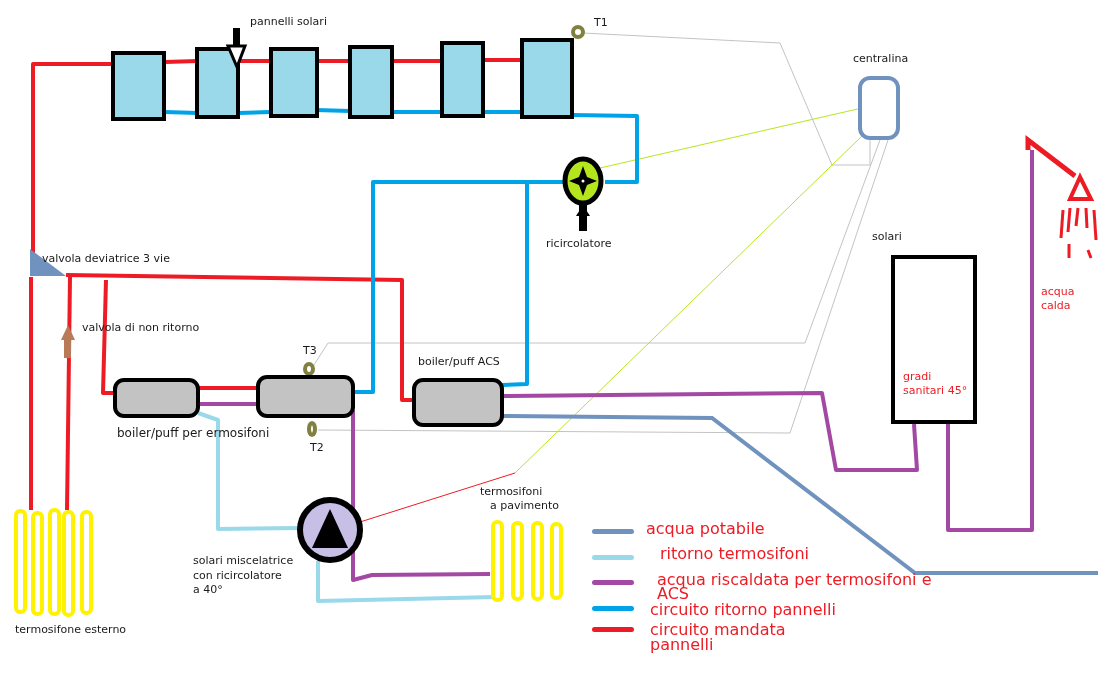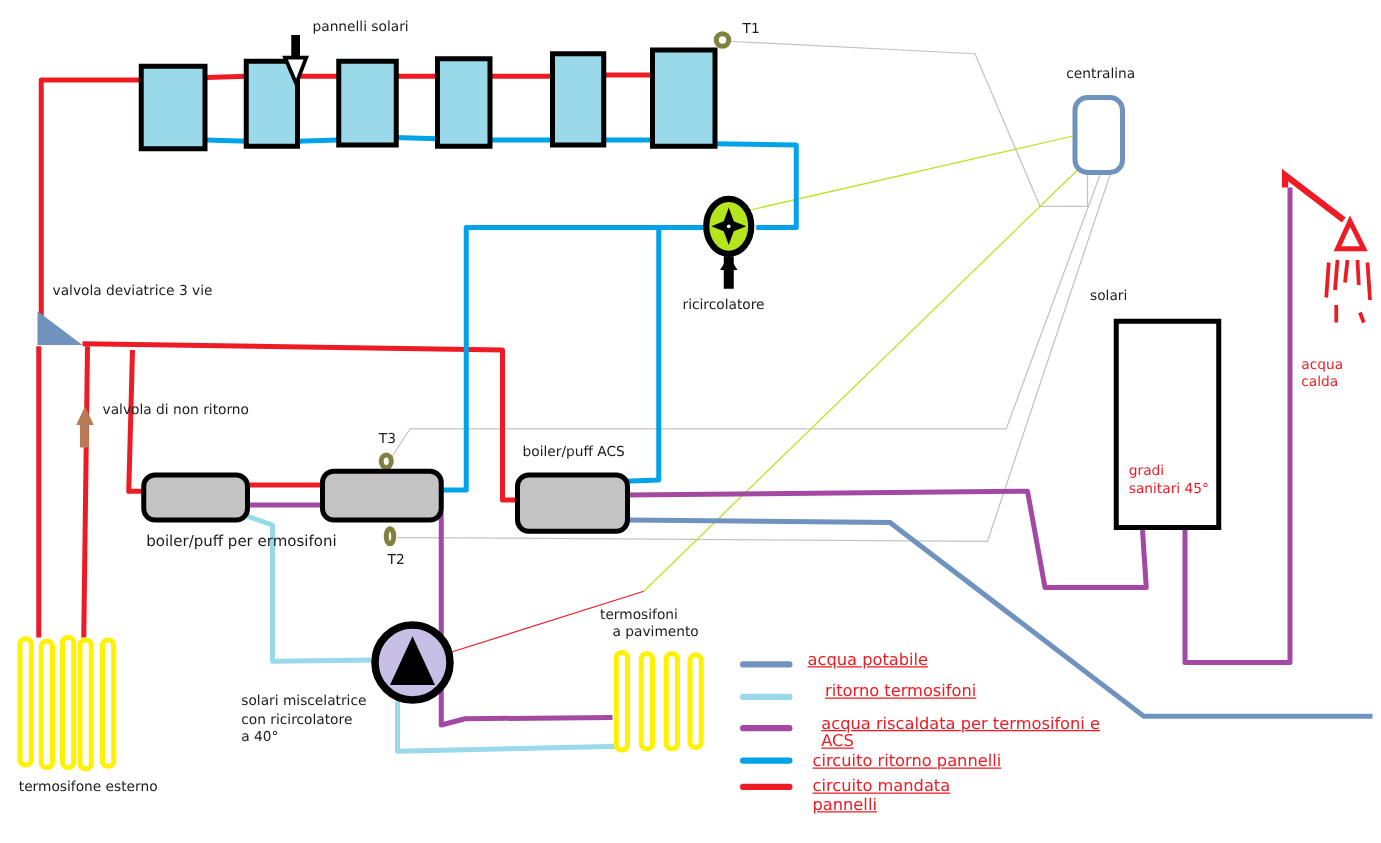--- a/index.html
+++ b/index.html
@@ -4,21 +4,21 @@
 <style>
   html, body { margin: 0; padding: 0; background: #ffffff; }
   body { width: 1105px; height: 674px; position: relative; overflow: hidden;
          font-family: "DejaVu Sans", sans-serif; }
   svg#diagram { position: absolute; left: 0; top: 0; }
   .lbl { position: absolute; font-size: 11px; color: #1a1a1a; white-space: nowrap; line-height: 15px; }
   .lbl.big { font-size: 12px; }
   .lbl.red { color: #ed1c24; }
   .legend-item { position: absolute; left: 592px; }
   .legend-swatch { position: absolute; left: 0; width: 42px; height: 5px; border-radius: 3px; }
-  .legend-text { position: absolute; font-size: 13px; color: #ed1c24; line-height: 15px; white-space: nowrap; text-decoration: underline; }
+  .legend-text { position: absolute; font-size: 16px; color: #ed1c24; line-height: 15px; white-space: nowrap; }
 </style>
 </head>
 <body>
 
 <svg id="diagram" width="1105" height="674" viewBox="0 0 1105 674">
 
   <g fill="none" stroke="#c3c3c3" stroke-width="1">
     <polyline points="583,33 780,43 832,165 870,165 870,140"></polyline>
     <polyline points="312,368 328,343 805,343 880,140"></polyline>
     <polyline points="318,430 790,433 888,140"></polyline>
@@ -145,21 +145,21 @@
     <rect x="513" y="523" width="9" height="76" rx="4"></rect>
     <rect x="533" y="523" width="9" height="76" rx="4"></rect>
     <rect x="552" y="524" width="9" height="74" rx="4"></rect>
   </g>
 </svg>
 
 <div class="lbl" style="left:250px;top:14px;">pannelli solari</div>
 <div class="lbl" style="left:594px;top:15px;">T1</div>
 <div class="lbl" style="left:853px;top:51px;">centralina</div>
 <div class="lbl" style="left:546px;top:236px;">ricircolatore</div>
-<div class="lbl" style="left:42px;top:225px;">valvola deviatrice 3 vie</div>
+<div class="lbl" style="left:42px;top:251px;">valvola deviatrice 3 vie</div>
 <div class="lbl" style="left:82px;top:320px;">valvola di non ritorno</div>
 <div class="lbl" style="left:872px;top:229px;">solari</div>
 <div class="lbl red" style="left:903px;top:369px;">gradi</div>
 <div class="lbl red" style="left:903px;top:383px;">sanitari 45°</div>
 <div class="lbl red" style="left:1041px;top:284px;">acqua</div>
 <div class="lbl red" style="left:1041px;top:298px;">calda</div>
 <div class="lbl" style="left:303px;top:343px;">T3</div>
 <div class="lbl" style="left:418px;top:354px;">boiler/puff ACS</div>
 <div class="lbl big" style="left:117px;top:426px;">boiler/puff per  ermosifoni</div>
 <div class="lbl" style="left:310px;top:440px;">T2</div>

